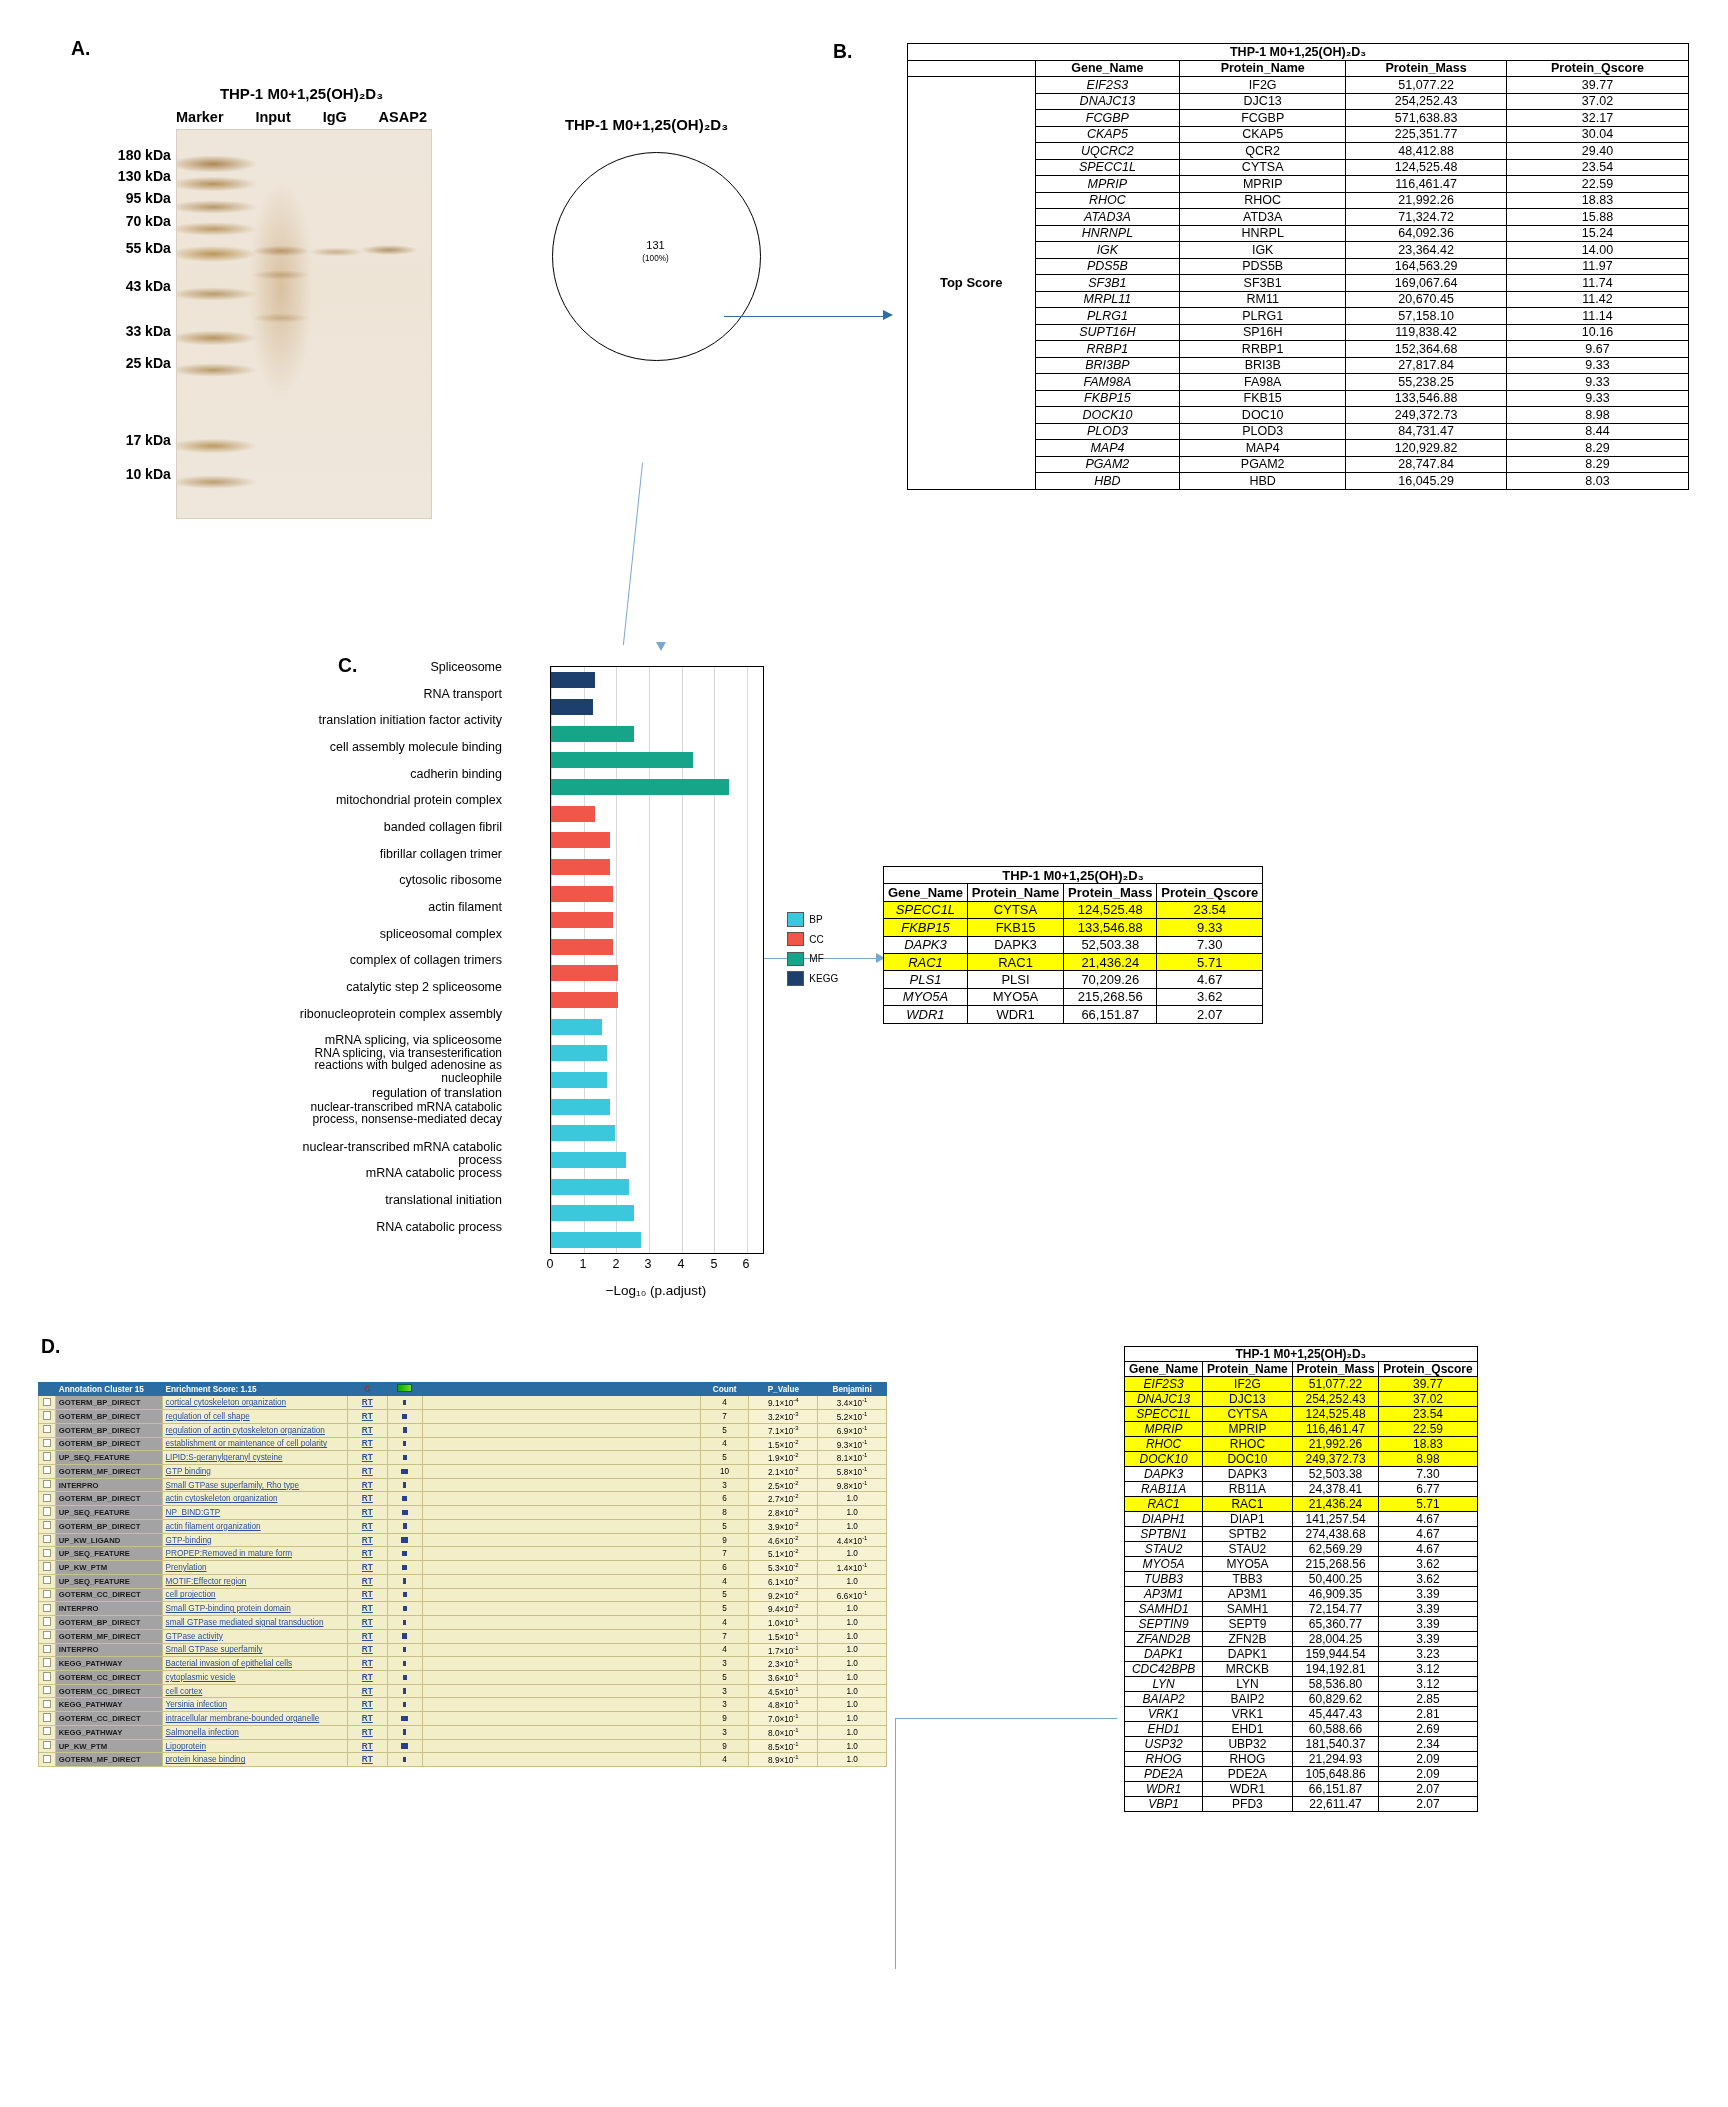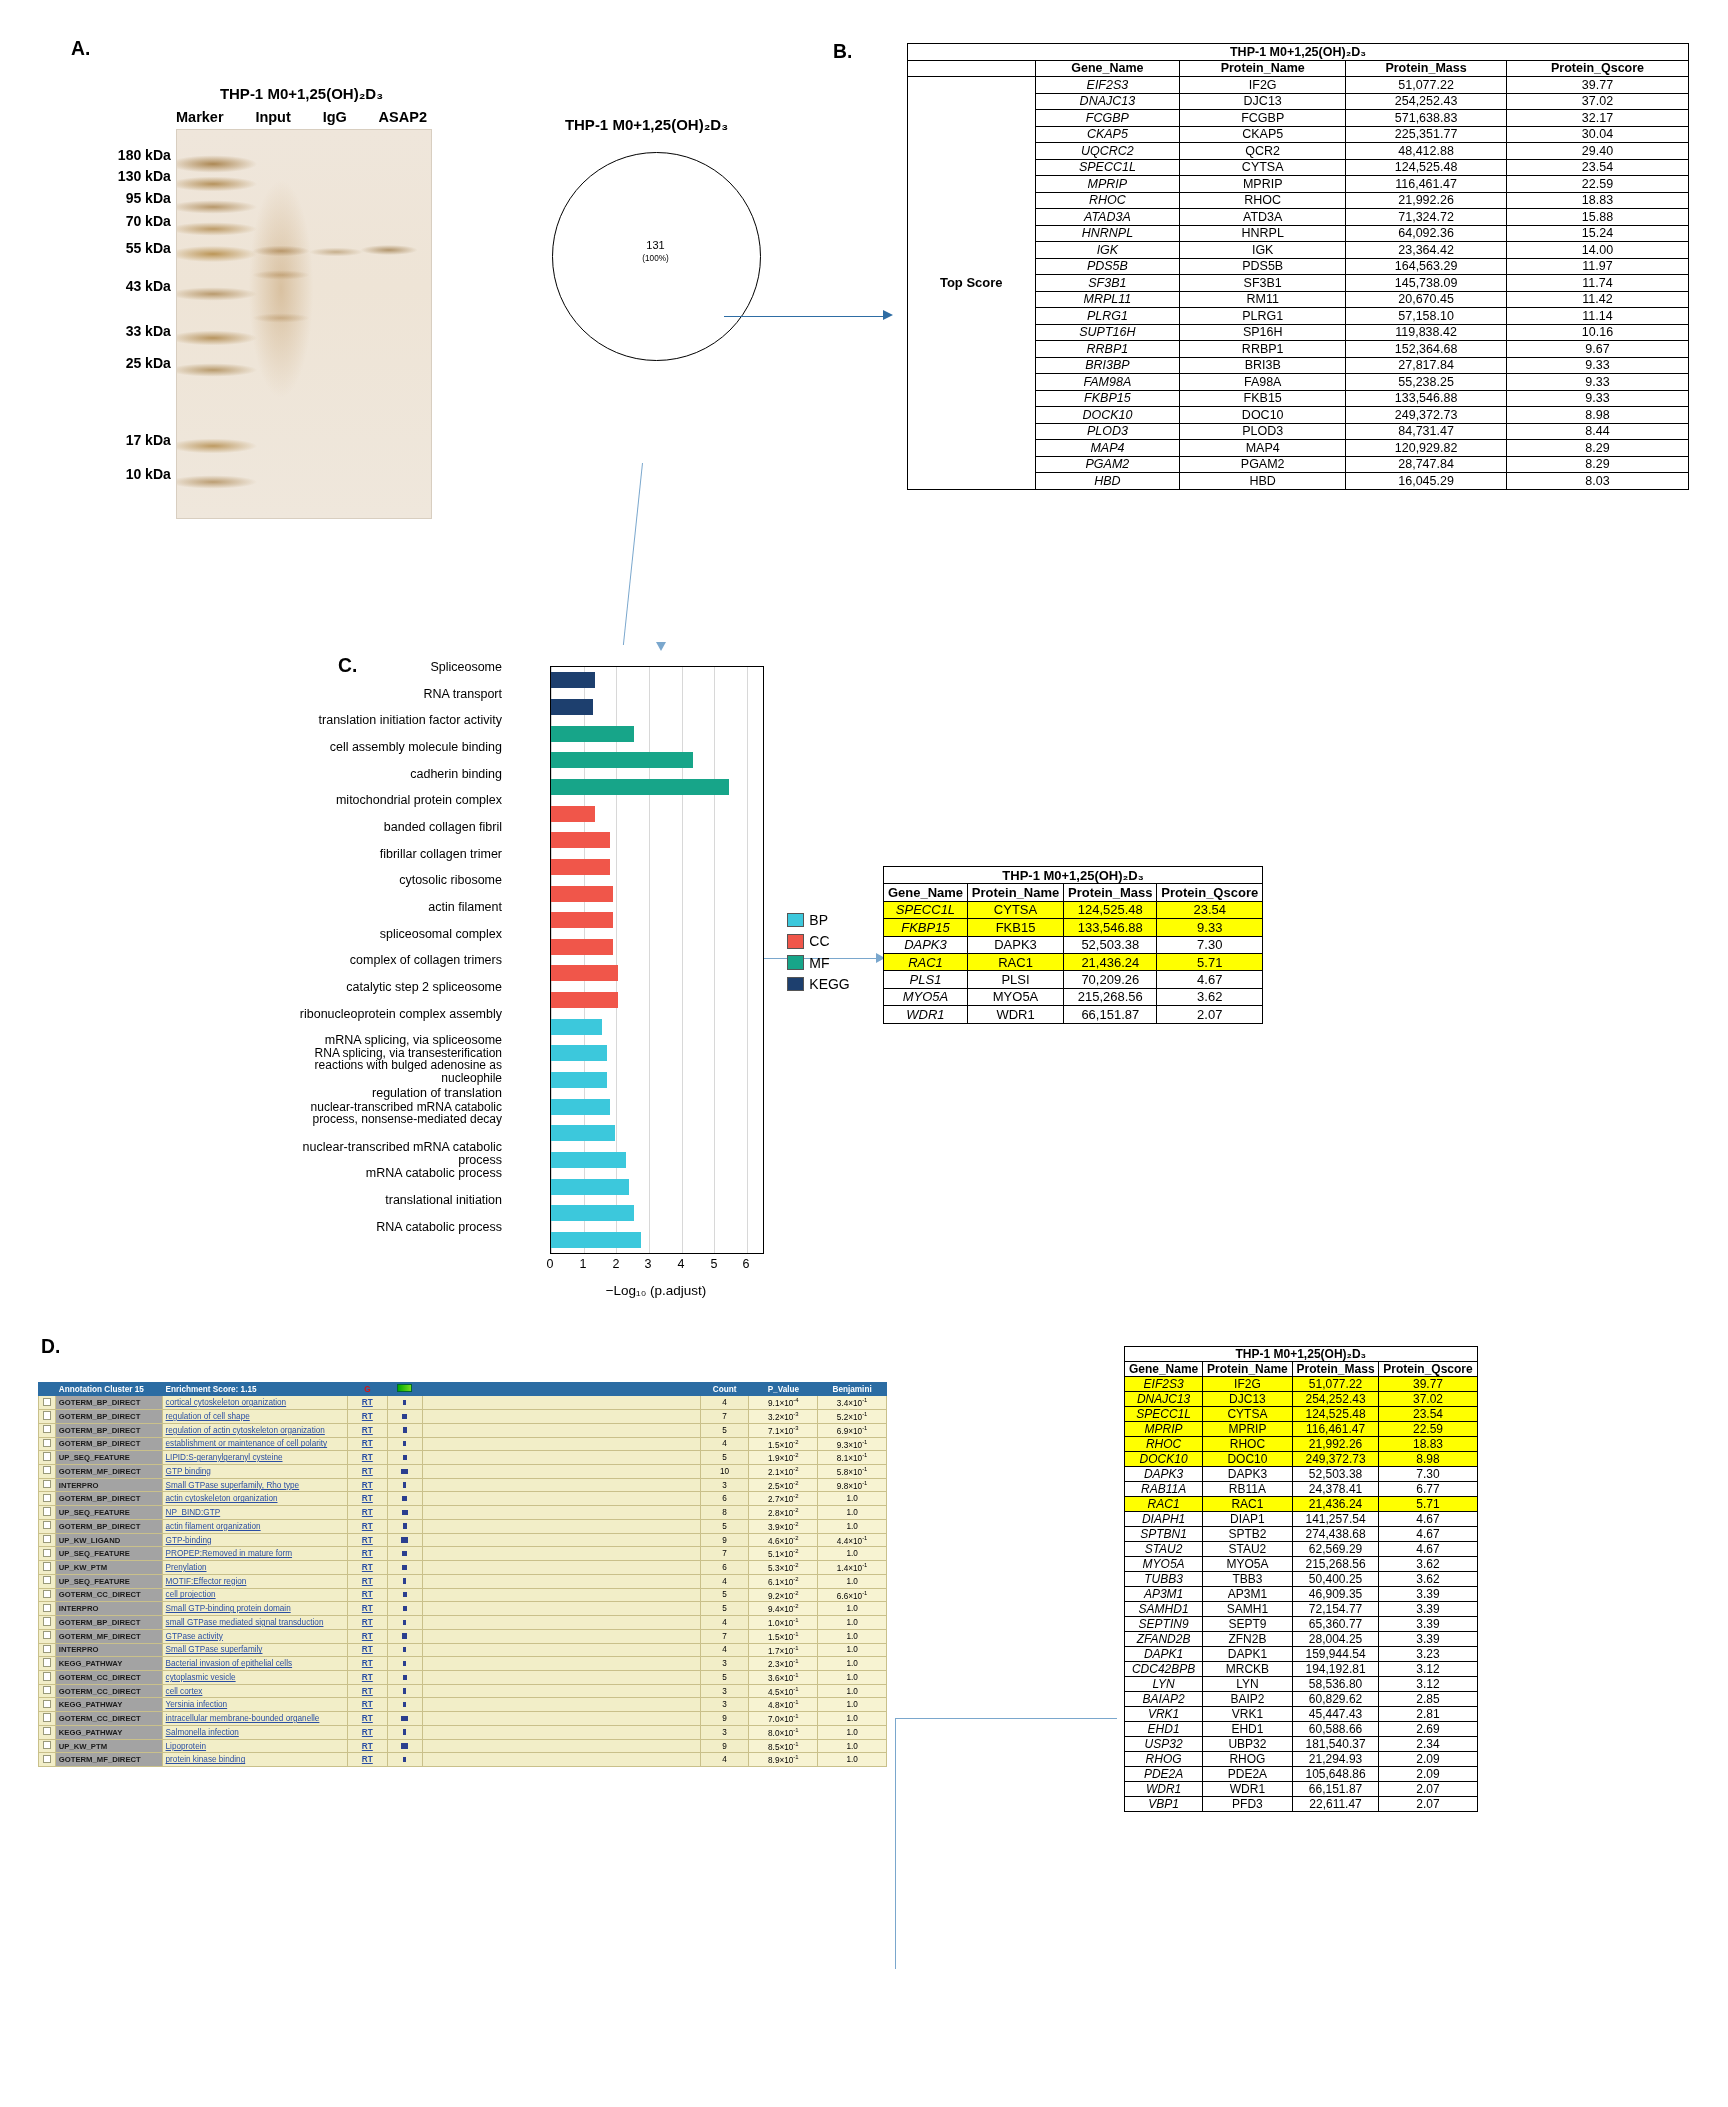--- a/index.html
+++ b/index.html
@@ -62,21 +62,21 @@
 
   
   #panelC{position:absolute;left:309px;top:656px;width:589px;height:675px;}
   #chartLabels{position:absolute;right:396px;top:0;width:0;}
   .clab{position:absolute;text-align:right;font-size:12.5px;line-height:1.04;right:0;}
   #plot{position:absolute;left:241px;top:9.6px;width:212px;height:586px;border:1.4px solid #000;background:#fff;}
   #plot .vgrid{position:absolute;top:0;bottom:0;width:0.5px;background:#d8d8d8;}
   .bar{position:absolute;height:16px;}
   .xtick{position:absolute;top:601px;font-size:12.5px;transform:translateX(-50%);}
   #xaxislabel{position:absolute;left:241px;top:627px;width:212px;text-align:center;font-size:13.5px;}
-  #legend{position:absolute;left:478px;top:256px;font-size:14px;}
+  #legend{position:absolute;left:478px;top:256px;font-size:10px;}
   #legend .row{display:flex;align-items:center;margin-bottom:5.3px;}
   #legend .sw{width:14.5px;height:12.5px;margin-right:5.8px;border:0.5px solid #555;}
 
   
   #panelD{position:absolute;left:38px;top:1382px;width:849px;}
   table.david{border-collapse:collapse;width:849px;font-family:"Liberation Sans",sans-serif;font-size:8.2px;}
   table.david td{border:0.5px solid #c9c08a;padding:1px 2.4px;vertical-align:middle;}
   table.david tr.hdr td{background:#2b6ca3;color:#fff;font-weight:bold;border:0.5px solid #2b6ca3;font-size:8.2px;}
   td.cat{background:#a3a3a3;color:#1a1a1a;padding-left:12.5px;font-weight:bold;font-size:7.7px;}
   td.term{background:#f2eec8;}
@@ -230,21 +230,21 @@
         </tr>
         <tr>
           <td class="gene">PDS5B</td>
           <td>PDS5B</td>
           <td>164,563.29</td>
           <td>11.97</td>
         </tr>
         <tr>
           <td class="gene">SF3B1</td>
           <td>SF3B1</td>
-          <td>145,738.09</td>
+          <td>169,067.64</td>
           <td>11.74</td>
         </tr>
         <tr>
           <td class="gene">MRPL11</td>
           <td>RM11</td>
           <td>20,670.45</td>
           <td>11.42</td>
         </tr>
         <tr>
           <td class="gene">PLRG1</td>

